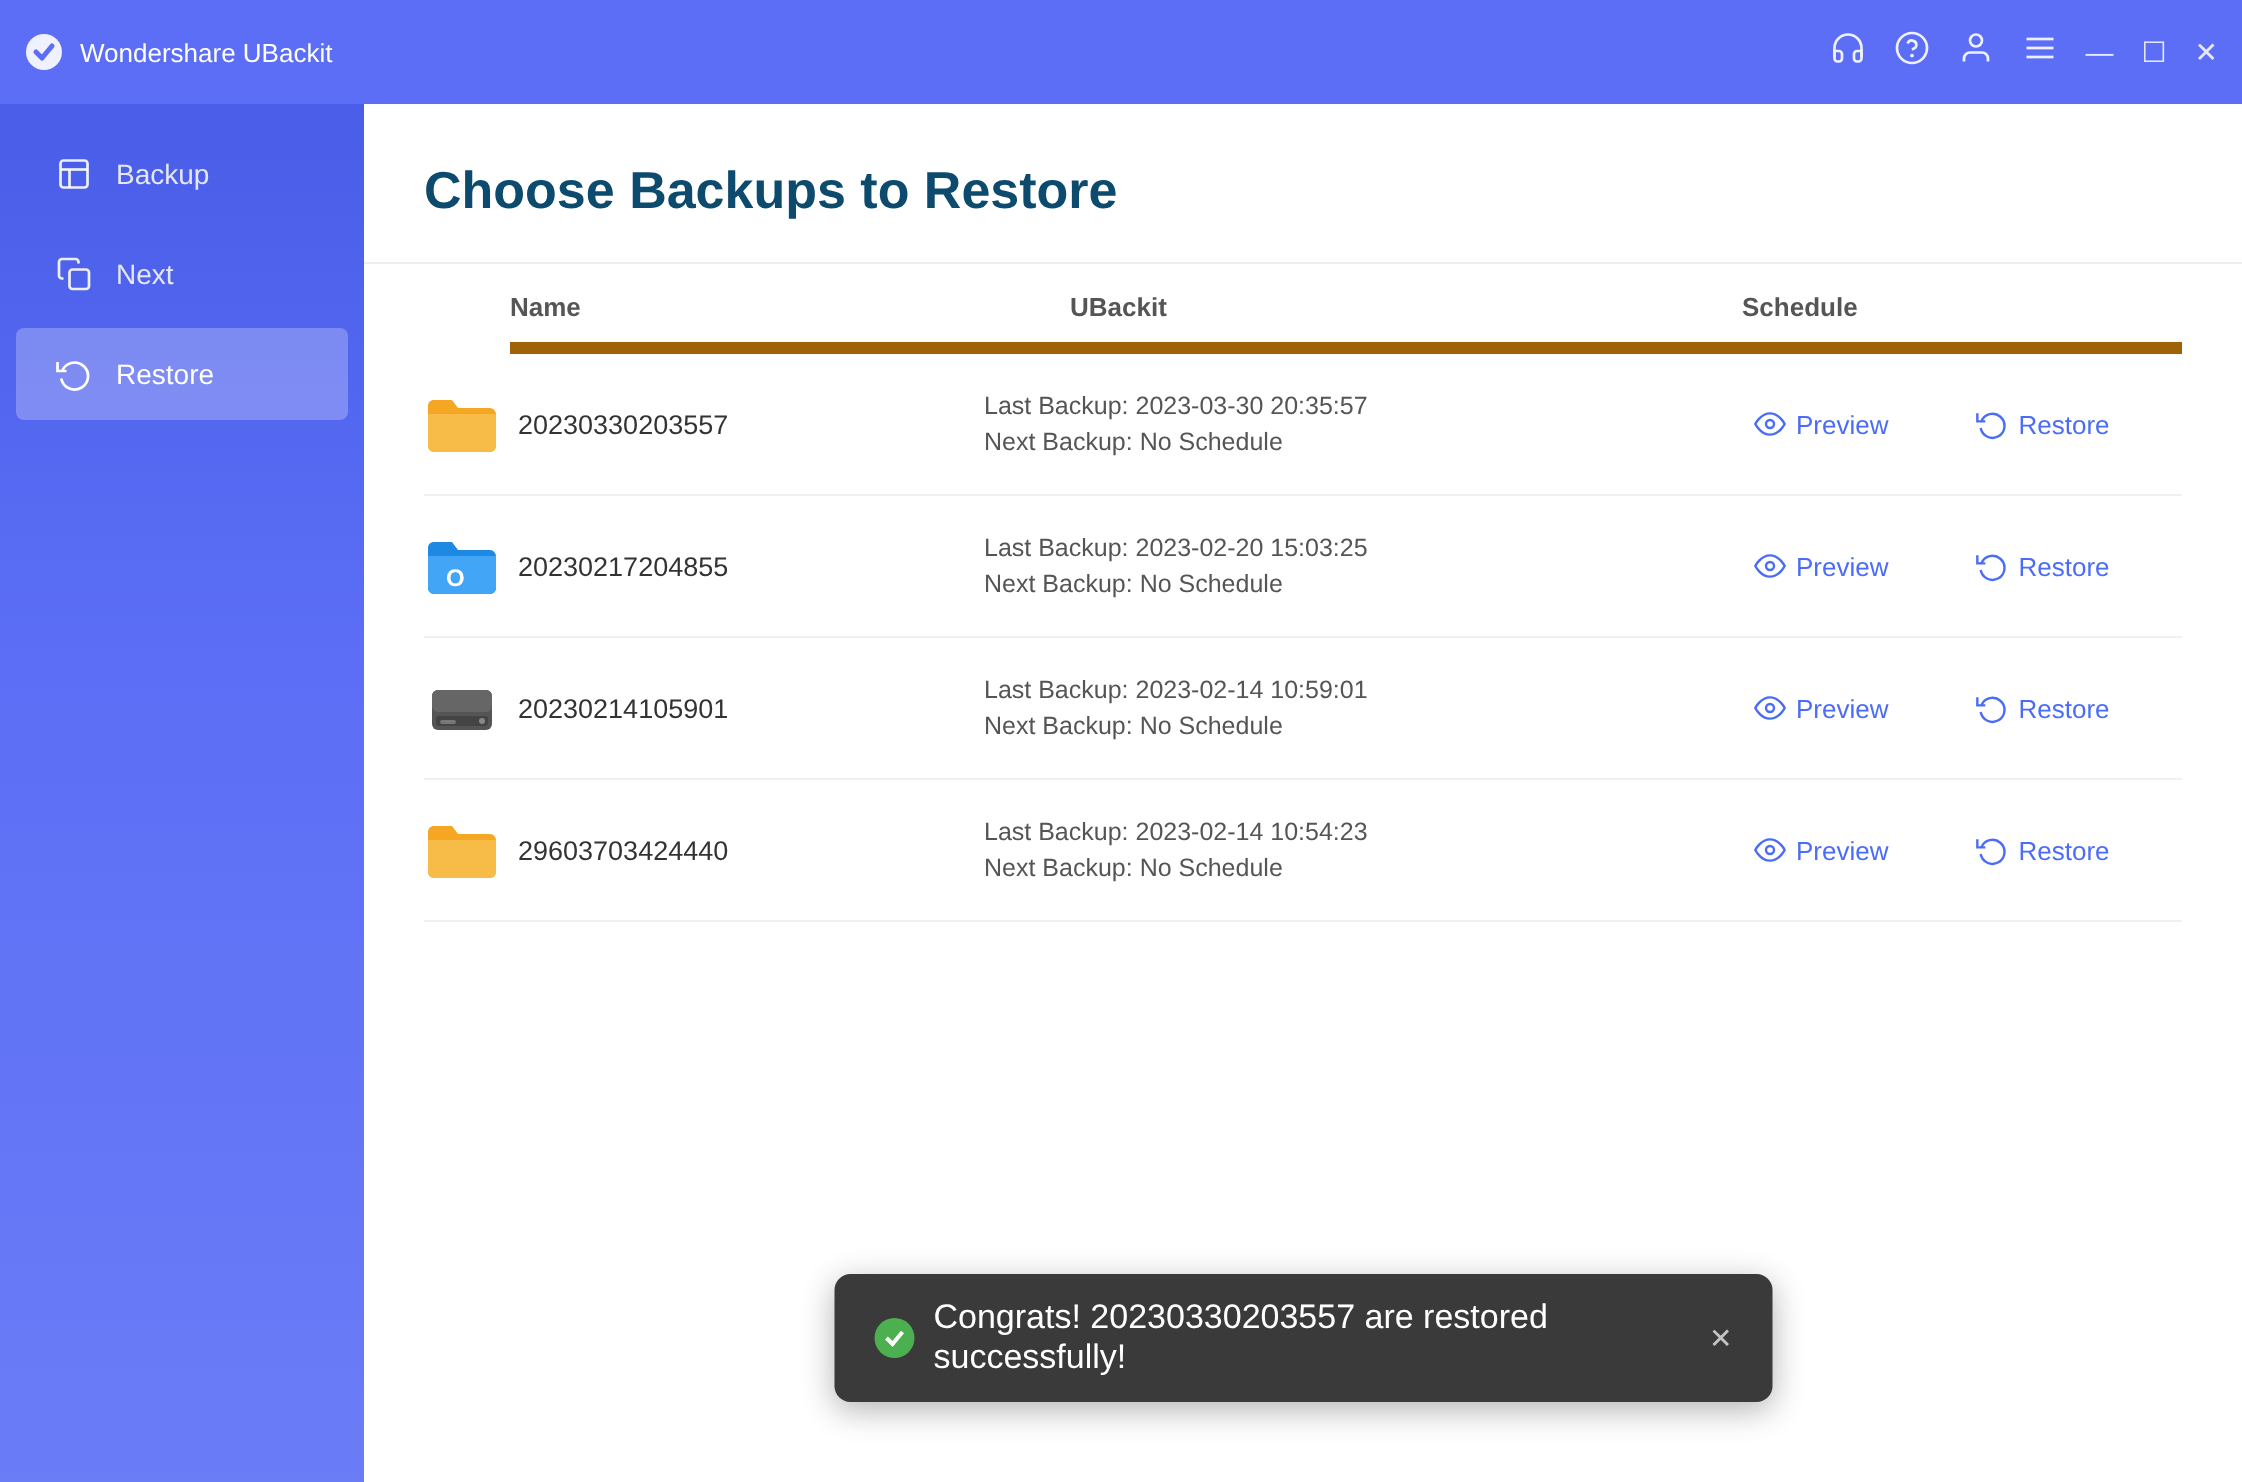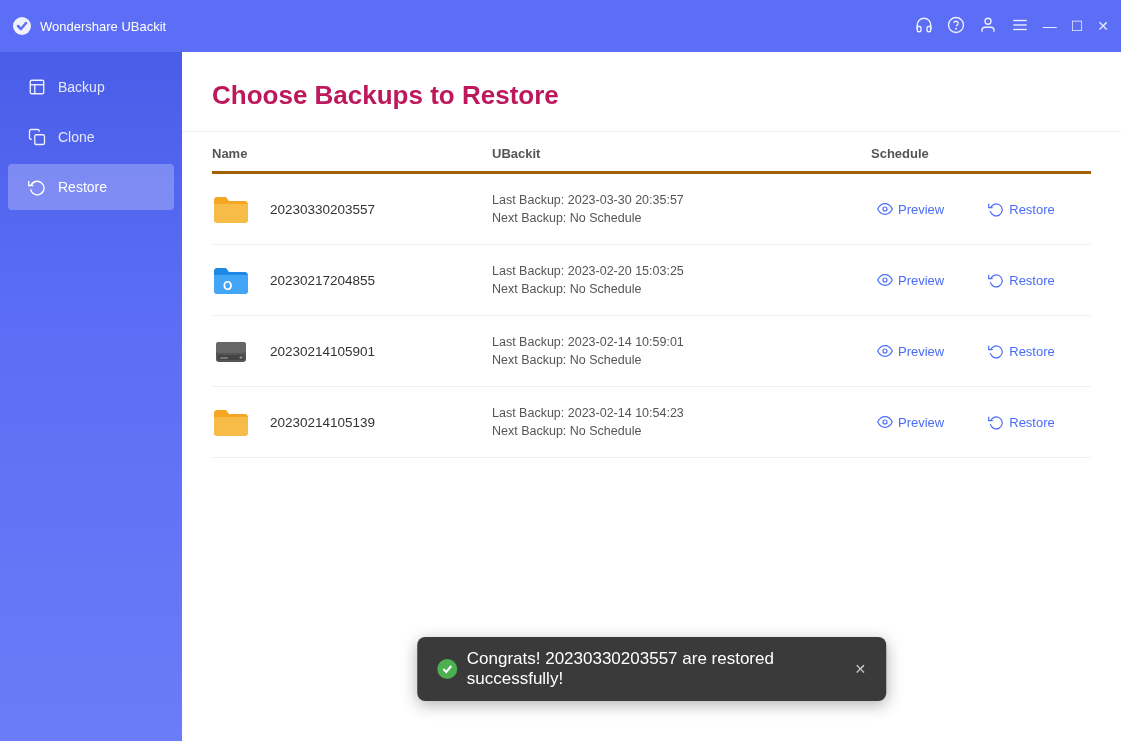--- a/index.html
+++ b/index.html
@@ -110,55 +110,56 @@
     }
 
     .content-header {
       padding: 28px 30px 20px 30px;
       border-bottom: 1px solid #eee;
     }
 
     .page-title {
       font-size: 26px;
       font-weight: 600;
-      color: #be185d;
+      color: #0c4a6e;
     }
 
     
     .table-area {
       flex: 1;
       overflow-y: auto;
       padding: 0 30px;
     }
 
     .table-header {
       display: grid;
       grid-template-columns: 280px 1fr 220px;
       padding: 14px 0 10px 0;
-      border-bottom: 3px solid #a16207;
+      border-bottom: 6px solid #a16207;
+      margin-left: 43px;
     }
 
     .col-header {
       font-size: 13px;
       font-weight: 600;
       color: #555;
     }
 
     .backup-row {
       display: grid;
       grid-template-columns: 280px 1fr 220px;
       align-items: center;
       padding: 16px 0;
       border-bottom: 1px solid #f0f0f0;
     }
 
     .backup-name-cell {
       display: flex;
       align-items: center;
-      gap: 20px;
+      gap: 9px;
     }
 
     .folder-icon {
       width: 38px;
       height: 38px;
       flex-shrink: 0;
       display: flex;
       align-items: center;
       justify-content: center;
     }
@@ -303,21 +304,21 @@
       </span>
       <span>Backup</span>
     </div>
     <div class="sidebar-item">
       <span class="sidebar-icon">
         <svg width="18" height="18" viewBox="0 0 24 24" fill="none" stroke="rgba(255,255,255,0.9)" stroke-width="1.8">
           <rect x="9" y="9" width="13" height="13" rx="2"></rect>
           <path d="M5 15H4a2 2 0 0 1-2-2V4a2 2 0 0 1 2-2h9a2 2 0 0 1 2 2v1"></path>
         </svg>
       </span>
-      <span>Clone</span>
+      <span>Next</span>
     </div>
     <div class="sidebar-item active">
       <span class="sidebar-icon">
         <svg width="18" height="18" viewBox="0 0 24 24" fill="none" stroke="white" stroke-width="1.8">
           <polyline points="1 4 1 10 7 10"></polyline>
           <path d="M3.51 15a9 9 0 1 0 .49-4.95"></path>
         </svg>
       </span>
       <span>Restore</span>
     </div>
@@ -440,21 +441,21 @@
       </div>
 
       <div class="backup-row">
         <div class="backup-name-cell">
           <div class="folder-icon">
             <svg width="38" height="34" viewBox="0 0 38 34" fill="none">
               <path d="M2 8 C2 6 3.5 5 5 5 L14 5 L17 9 L33 9 C34.5 9 36 10.5 36 12 L36 28 C36 29.5 34.5 31 33 31 L5 31 C3.5 31 2 29.5 2 28 Z" fill="#f5a623"></path>
               <path d="M2 12 L36 12 L36 28 C36 29.5 34.5 31 33 31 L5 31 C3.5 31 2 29.5 2 28 Z" fill="#f7bc47"></path>
             </svg>
           </div>
-          <span class="backup-name">20230214105139</span>
+          <span class="backup-name">29603703424440</span>
         </div>
         <div class="schedule-cell">
           <span class="schedule-line">Last Backup: 2023-02-14 10:54:23</span>
           <span class="schedule-line">Next Backup: No Schedule</span>
         </div>
         <div class="operation-cell">
           <button class="op-btn">
             <svg width="16" height="16" viewBox="0 0 24 24" fill="none" stroke="#4a6cf7" stroke-width="1.8">
               <path d="M1 12s4-8 11-8 11 8 11 8-4 8-11 8-11-8-11-8z"></path>
               <circle cx="12" cy="12" r="3"></circle>

